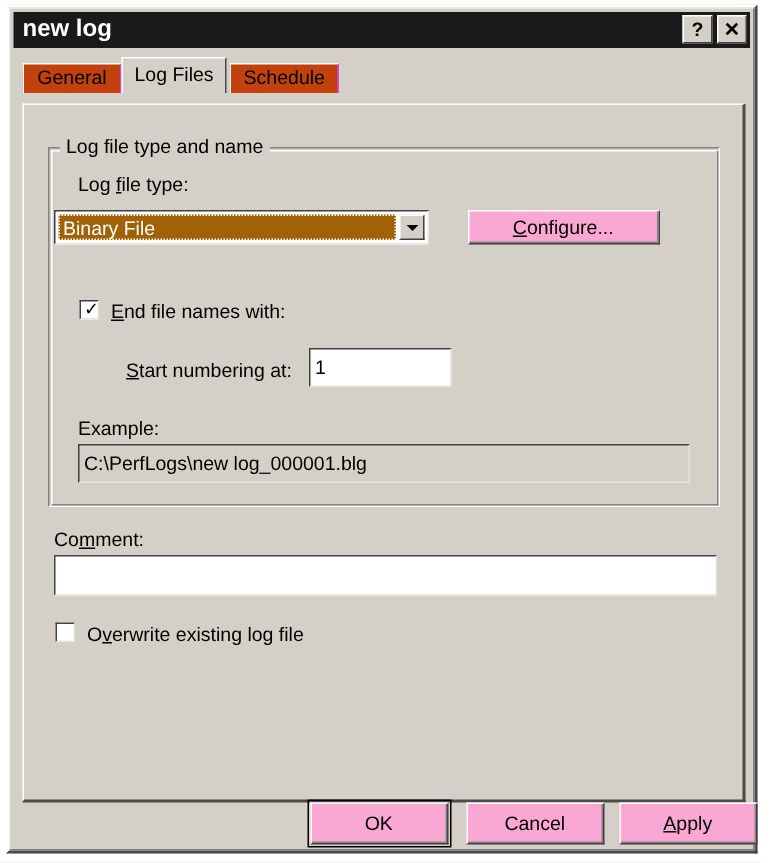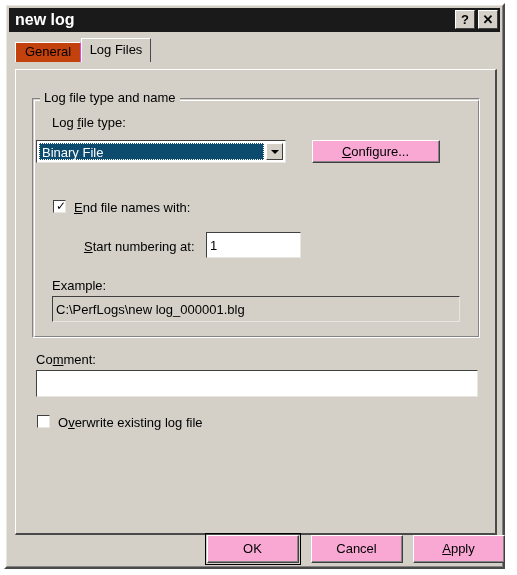--- a/index.html
+++ b/index.html
@@ -224,21 +224,21 @@
   
   #combo-logtype {
     left: 20px;
     top: 70px;
     width: 250px;
     height: 23px;
   }
   #combo-logtype-field {
     position: absolute;
     left: 2px; top: 2px; right: 21px; bottom: 2px;
-    background: #0c4a6e;
+    background: #a16207;
     box-sizing: border-box;
   }
   #combo-logtype-focus {
     position: absolute;
     left: 0; top: 0; right: 0; bottom: 0;
     border: 1px dotted #ffffff;
     box-sizing: border-box;
   }
   #combo-logtype-text {
     position: absolute;
@@ -339,20 +339,21 @@
 
   <div id="titlebar">
     <div id="title-text">new log</div>
     <div class="title-btn" id="btn-help">?</div>
     <div class="title-btn" id="btn-close">✕</div>
   </div>
 
   <div id="tabstrip">
     <div class="tab" id="tab-general">General</div>
     <div class="tab selected" id="tab-logfiles">Log Files</div>
+    <div class="tab" id="tab-schedule">Schedule</div>
   </div>
 
   <div id="tabpage">
 
     <div id="groupbox">
       <div id="groupbox-shadow"></div>
     </div>
     <div id="groupbox-title">Log file type and name</div>
 
     <div class="lbl" style="left:36px; top:45px;">Log&nbsp;<span class="u">f</span>ile type:</div>

